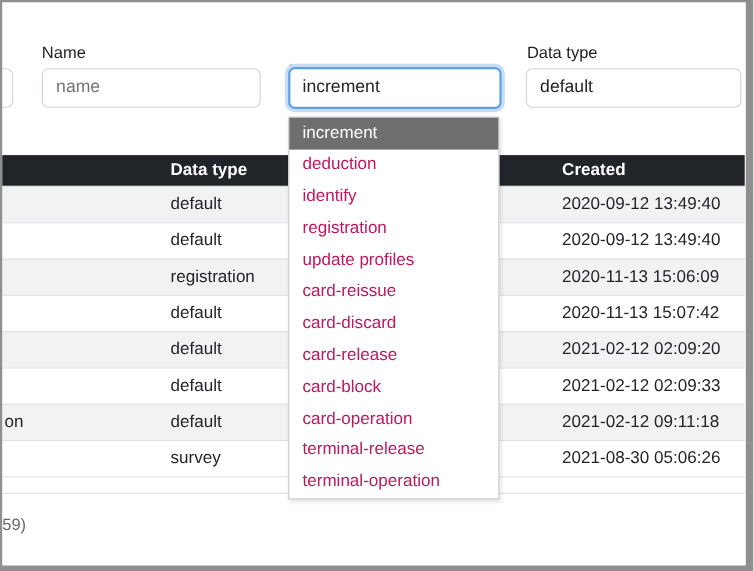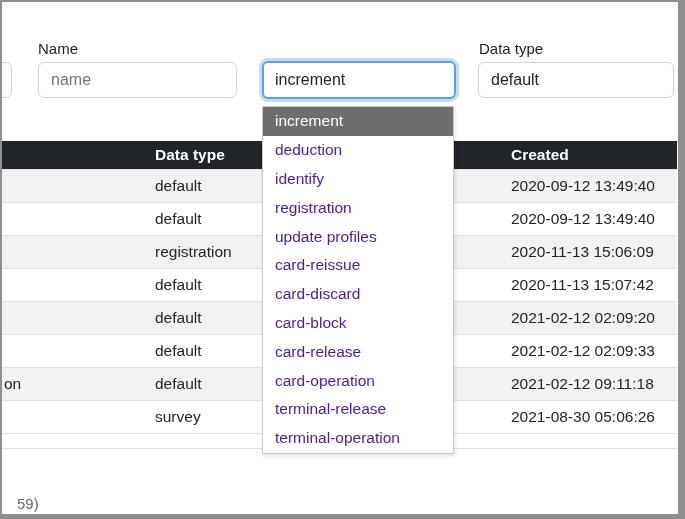--- a/index.html
+++ b/index.html
@@ -37,29 +37,29 @@
   .thead { display:flex; align-items:center; height:28px; background:#212529;
            color:#fff; font-weight:bold; font-size:15.5px; border-top:none; }
   .c1 { width:141px; padding-left:2px;  overflow:hidden; }
   .c2 { width:178px; padding-left:12px; }
   .c3 { width:177px; }
   .c4 { width:179px; padding-left:13px; }
   .trow-empty { height:16px; border-top:1px solid #dee2e6;
                 border-bottom:1px solid #dee2e6; background:#fff; }
 
   
-  .footer-frag { position:absolute; left:17px; top:469px; font-size:15px;
-                 color:#6a6a6a; z-index:5;margin-top:26px; }
+  .footer-frag { position:absolute; left:2px; top:469px; font-size:15px;
+                 color:#6a6a6a; z-index:5; }
 
   
   .dd { position:absolute; left:262px; top:106px; width:192px; background:#fff;
         border:1px solid #c9c9c9; box-shadow:1px 2px 4px rgba(0,0,0,0.12);
         z-index:40; }
   .dd-item { height:28.8px; display:flex; align-items:center; padding-left:12px;
-             font-size:15.5px; color:#4c1d95; cursor:default; }
+             font-size:15.5px; color:#be185d; cursor:default; }
   .dd-item.selected { background:#6e6e6e; color:#fff; }
 </style>
 </head>
 <body>
 
 <div class="stage">
 
   <div class="frame"></div>
 
   <label class="fld-label lbl-name">Name</label>
@@ -133,20 +133,20 @@
   <div class="footer-frag">59)</div>
 
   <div class="dd">
     <div class="dd-item selected">increment</div>
     <div class="dd-item">deduction</div>
     <div class="dd-item">identify</div>
     <div class="dd-item">registration</div>
     <div class="dd-item">update profiles</div>
     <div class="dd-item">card-reissue</div>
     <div class="dd-item">card-discard</div>
+    <div class="dd-item">card-release</div>
     <div class="dd-item">card-block</div>
-    <div class="dd-item">card-release</div>
     <div class="dd-item">card-operation</div>
     <div class="dd-item">terminal-release</div>
     <div class="dd-item">terminal-operation</div>
   </div>
 
 </div>
 
 </body></html>

